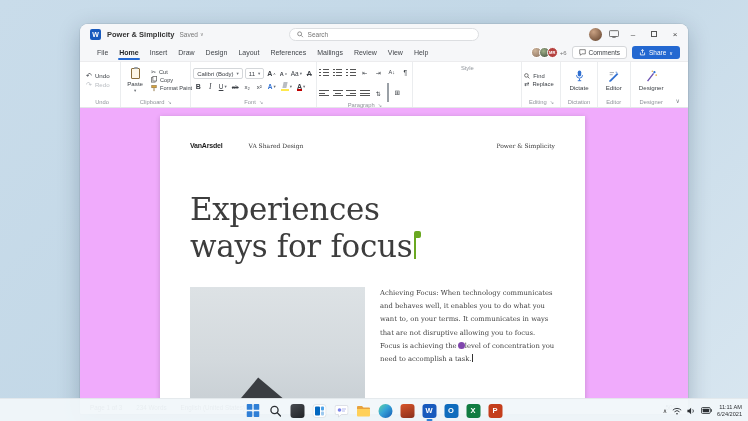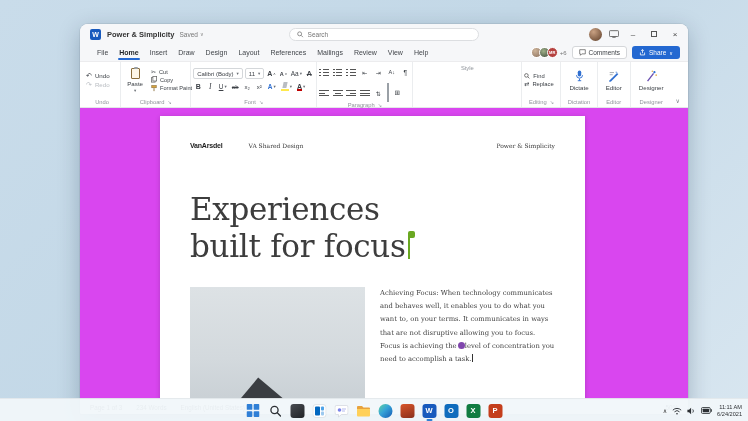--- a/index.html
+++ b/index.html
@@ -102,21 +102,21 @@
   .st-prev { font-size:7px; color:#33373c; }
   .st-prev.h1 { color:#2e74b5; font-size:7.5px; }
   .st-name { font-size:4.8px; color:#6a6f75; }
   .style-scroll { width:8px; margin-left:2px; border-left:1px solid #eceef0; display:flex; flex-direction:column; align-items:center; justify-content:space-between; padding:2px 0; }
   .style-scroll span { font-size:4px; color:#7c8187; }
   
   .bigbtn { display:flex; flex-direction:column; align-items:center; justify-content:center; font-size:6.2px; color:#3c4046; gap:2px; padding:0 6px; }
   .ribbon-collapse { display:flex; align-items:flex-end; padding:0 4px 3px; font-size:6px; color:#7c8187; }
 
   
-  .docarea { flex:1; background:#d946ef; position:relative; overflow:hidden; }
+  .docarea { flex:1; background:#f0abfc; position:relative; overflow:hidden; }
   .page { position:absolute; left:80px; top:8px; width:425px; height:300px; background:#fff; box-shadow:0 1px 5px rgba(0,0,0,.18); padding:26px 30px 0; }
   .page-head { display:flex; align-items:baseline; font-size:6px; color:#333; }
   .logo { font-weight:bold; font-size:7px; letter-spacing:-.2px; color:#1c1c1c; margin-right:26px; }
   .ph-center { font-family:"DejaVu Serif",serif; font-size:6px; color:#3a3a3a; }
   .ph-right { margin-left:auto; font-family:"DejaVu Serif",serif; font-size:6px; color:#3a3a3a; }
   .headline { margin-top:42px; font-family:"DejaVu Serif",serif; font-size:31px; line-height:37px; color:#3d3d3d; letter-spacing:-.3px; }
   .flag { display:inline-block; position:relative; width:2px; height:24px; background:#6aa821; margin-left:2px; vertical-align:-2px; }
   .flag::before { content:""; position:absolute; top:-4px; left:0; width:7px; height:7px; background:#6aa821; border-radius:2px 2px 2px 0; }
   .cols { display:flex; margin-top:22px; gap:15px; }
   .doc-img { width:175px; height:120px; background:linear-gradient(180deg,#dde2e5 0%,#d3d9dd 60%,#c8cfd4 100%); position:relative; overflow:hidden; flex:0 0 auto; }
@@ -444,21 +444,21 @@
 
     <div class="docarea">
       <div class="page">
         <div class="page-head">
           <span class="logo">VanArsdel</span>
           <span class="ph-center">VA Shared Design</span>
           <span class="ph-right">Power &amp; Simplicity</span>
         </div>
         <div class="headline">
           <span>Experiences</span><br>
-          <span>built for focus</span><span class="flag"></span>
+          <span>ways for focus</span><span class="flag"></span>
         </div>
         <div class="cols">
           <div class="doc-img"></div>
           <div class="doc-body">
             <span>Achieving Focus: When technology communicates and behaves well, it enables you to do what you want to, on your terms. It communicates in ways that are not disruptive allowing you to focus. Focus is achieving the</span><span class="purple-cursor"></span><span> level of concentration you need to accomplish a task.</span><span class="ibeam"></span>
           </div>
         </div>
       </div>
     </div>
 

